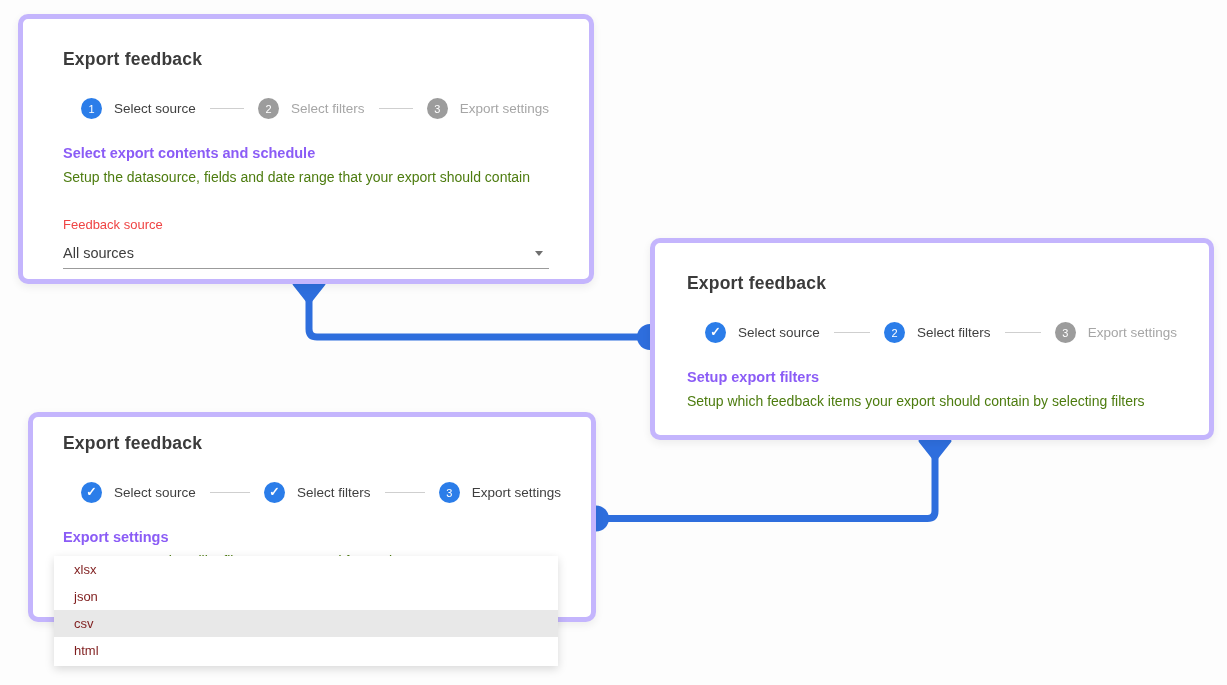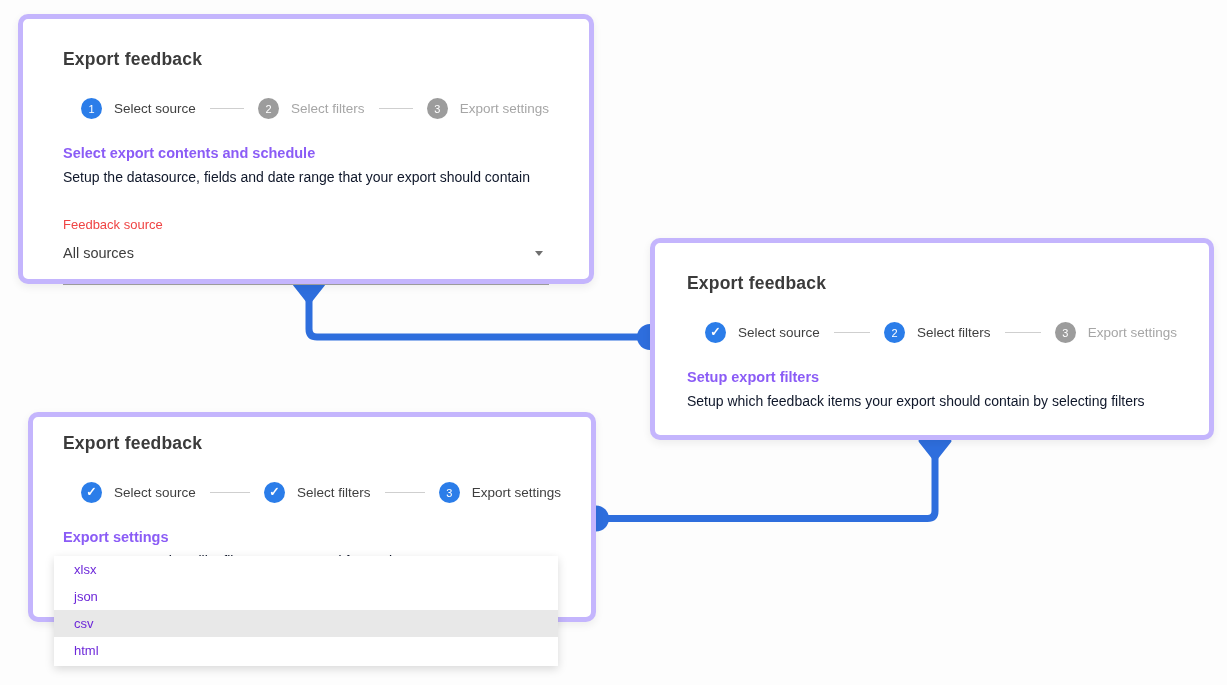--- a/index.html
+++ b/index.html
@@ -69,30 +69,30 @@
   
   .section-heading{
     margin-top:26px;
     font-size:14.5px;
     font-weight:700;
     color:#8b5cf6;
   }
   .section-desc{
     margin-top:8px;
     font-size:14px;
-    color:#0f172a;
+    color:#4d7c0f;
   }
 
   
   .field{margin-top:32px;}
   .field-label{font-size:13px;color:#ef4444;}
   .field-row{
     display:flex;align-items:center;justify-content:space-between;
     margin-top:13px;
-    padding-bottom:23px;
+    padding-bottom:7px;
     border-bottom:1px solid #9b9b9b;
     cursor:pointer;
   }
   .field-value{font-size:14.5px;color:#3d3d3d;}
   .caret-down{
     width:0;height:0;
     border-left:4px solid transparent;
     border-right:4px solid transparent;
     border-top:5px solid #6f6f6f;
     margin-right:6px;
@@ -106,21 +106,21 @@
     background:#ffffff;
     box-shadow:0 3px 9px rgba(0,0,0,0.15);
     z-index:4;
     padding-bottom:2px;
   }
   .dropdown-option{
     height:27px;
     line-height:27px;
     padding-left:20px;
     font-size:13px;
-    color:#6d28d9;
+    color:#7f1d1d;
     cursor:pointer;
   }
   .dropdown-option.selected{background:#e8e8e8;}
 
   
   #connectors{position:absolute;inset:0;z-index:1;}
 </style>
 </head>
 <body>
 

